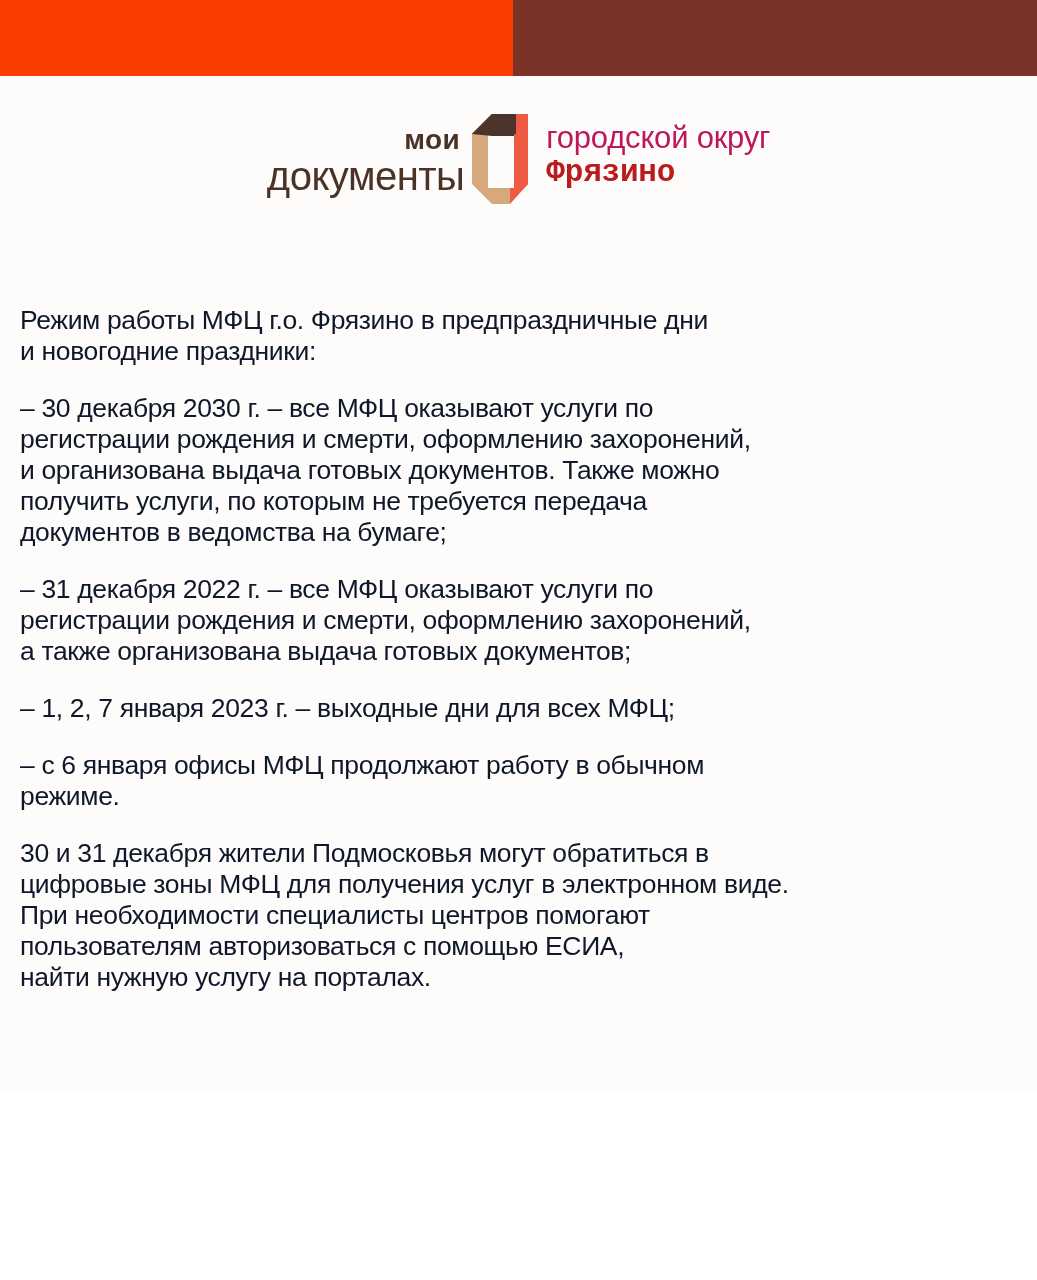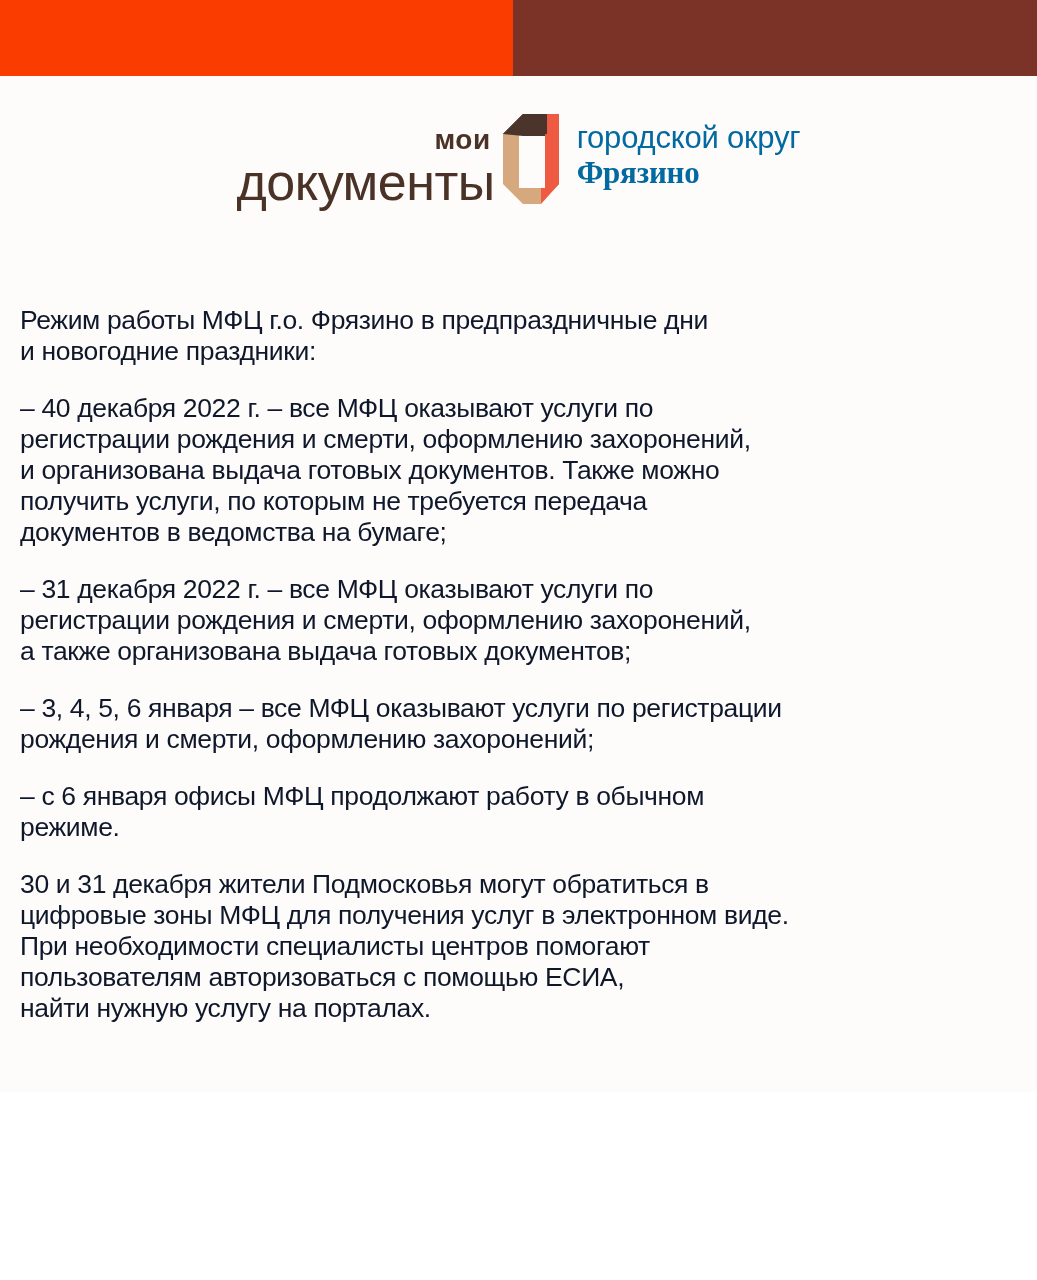--- a/index.html
+++ b/index.html
@@ -66,21 +66,21 @@
     font-weight: bold;
     font-size: 28px;
     letter-spacing: 0.5px;
     color: #4a3227;
     line-height: 1;
     margin-right: 4px;
   }
   .md-dokumenty {
     font-family: "Liberation Sans", sans-serif;
     font-weight: normal;
-    font-size: 52px;
+    font-size: 40px;
     letter-spacing: -0.5px;
     color: #4a3227;
     line-height: 1.05;
     margin-top: 1px;
   }
 
   
   .logo-mark {
     position: relative;
     width: 62px;
@@ -94,29 +94,29 @@
   .gorod-words {
     display: flex;
     flex-direction: column;
     justify-content: flex-start;
     padding-top: 11px;
   }
   .gorod-line1 {
     font-family: "Liberation Sans", sans-serif;
     font-weight: normal;
     font-size: 31px;
-    color: #0369a1;
+    color: #be185d;
     line-height: 1.12;
     letter-spacing: -0.2px;
   }
   .gorod-line2 {
-    font-family: Liberation Serif, serif;
+    font-family: Liberation Mono, monospace;
     font-weight: bold;
     font-size: 31px;
-    color: #0369a1;
+    color: #b91c1c;
     line-height: 1.12;
     letter-spacing: -0.2px;
   }
 
   
   .body-copy {
     position: absolute;
     left: 20px;
     top: 305px;
     width: 1000px;
@@ -175,33 +175,32 @@
       </div>
 
     </div>
   </div>
 
   <div class="body-copy">
 
     <p class="para">Режим работы МФЦ г.о. Фрязино в предпраздничные дни
 и новогодние праздники:</p>
 
-    <p class="para">– 40 декабря 2022 г. – все МФЦ оказывают услуги по
+    <p class="para">– 30 декабря 2030 г. – все МФЦ оказывают услуги по
 регистрации рождения и смерти, оформлению захоронений,
 и организована выдача готовых документов. Также можно
 получить услуги, по которым не требуется передача
 документов в ведомства на бумаге;</p>
 
     <p class="para">– 31 декабря 2022 г. – все МФЦ оказывают услуги по
 регистрации рождения и смерти, оформлению захоронений,
 а также организована выдача готовых документов;</p>
 
-
-    <p class="para">– 3, 4, 5, 6 января – все МФЦ оказывают услуги по регистрации
-рождения и смерти, оформлению захоронений;</p>
+    <p class="para">– 1, 2, 7 января 2023 г. – выходные дни для всех МФЦ;</p>
+
 
 
     <p class="para">– с 6 января офисы МФЦ продолжают работу в обычном
 режиме.</p>
 
     <p class="para">30 и 31 декабря жители Подмосковья могут обратиться в
 цифровые зоны МФЦ для получения услуг в электронном виде.
 При необходимости специалисты центров помогают
 пользователям авторизоваться с помощью ЕСИА,
 найти нужную услугу на порталах.</p>

